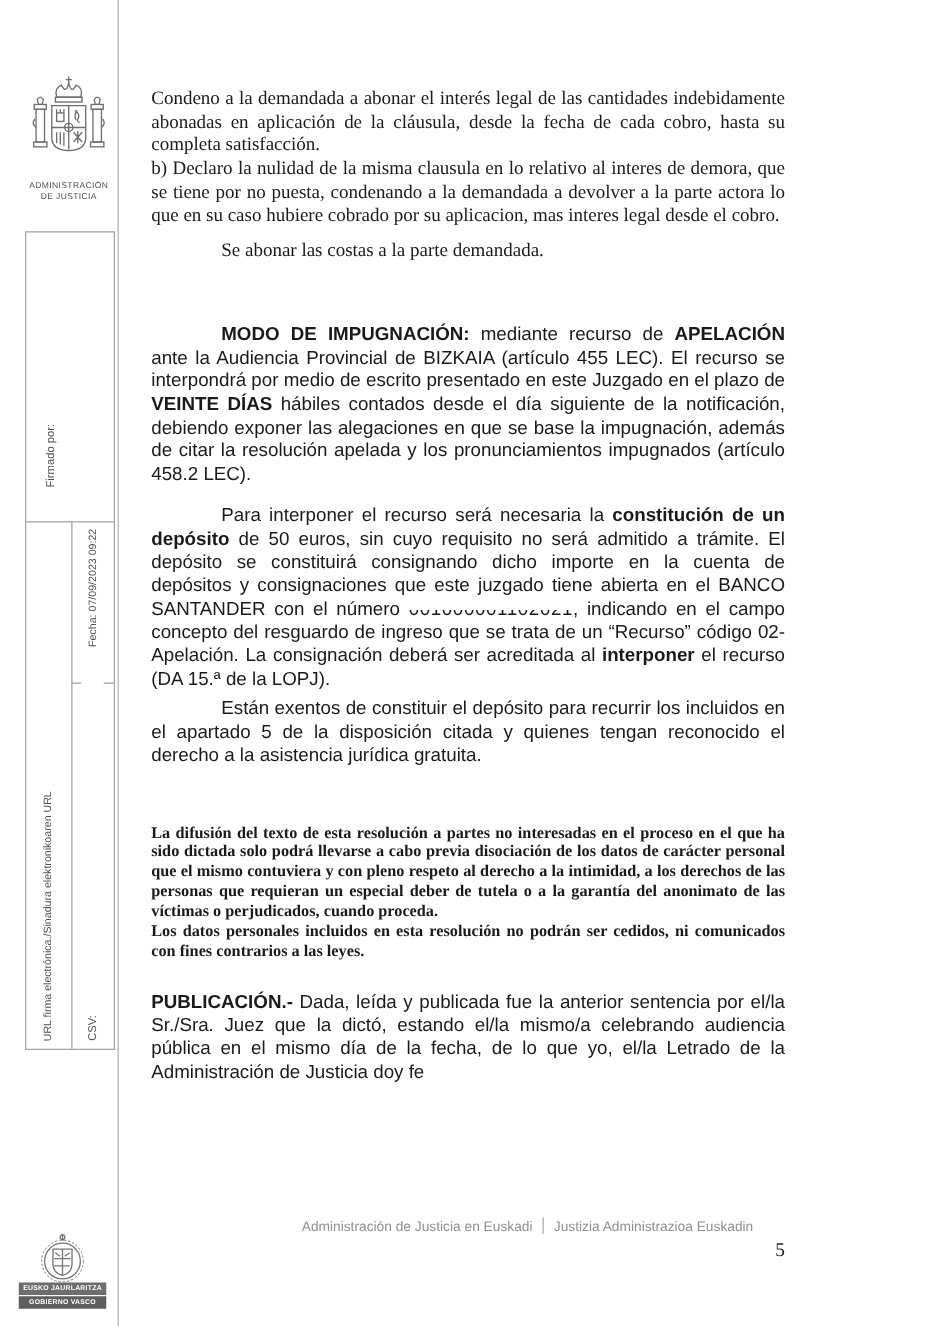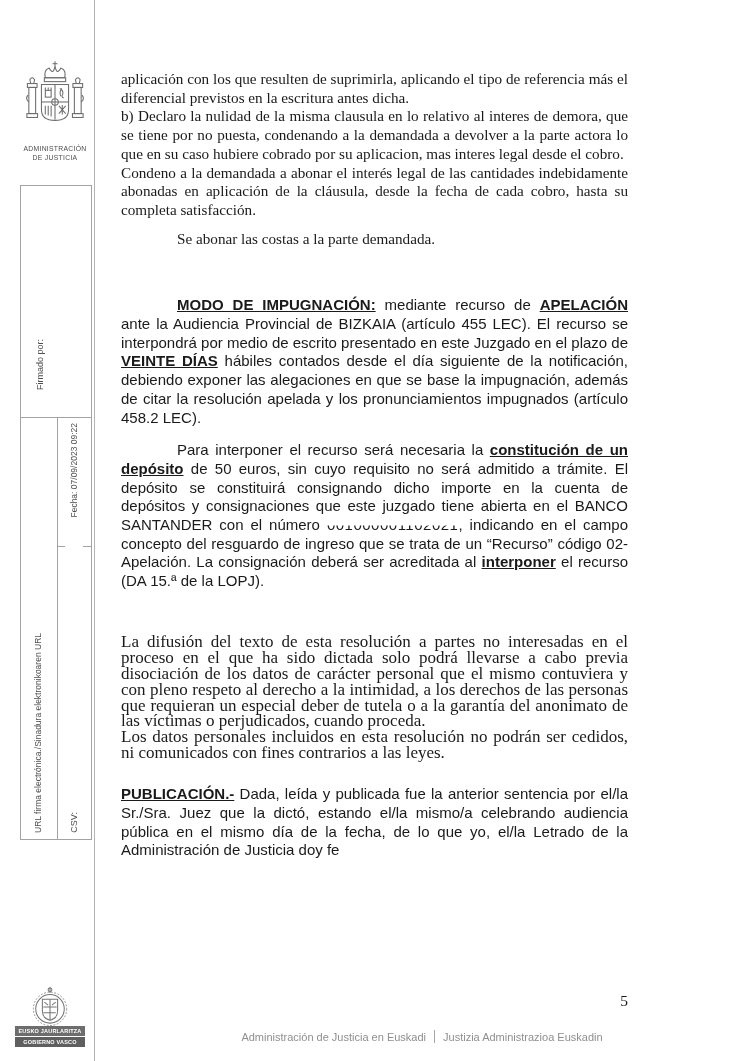--- a/index.html
+++ b/index.html
@@ -35,35 +35,35 @@
     letter-spacing:.2px;white-space:nowrap;}
   .band1{background:#6d6d6d;}
   .band2{background:#5f5f5f;margin-top:1px;}
 
   
   .content{position:absolute;left:121px;top:70px;width:507px;}
   .content p{margin:0;text-align:justify;}
   .serif{font-family:"Liberation Serif",serif;font-size:15.2px;line-height:18.7px;}
   .sans{font-family:"Liberation Sans",sans-serif;font-size:15px;line-height:18.7px;}
   .indent{text-indent:56px;}
-  .legal{font-family:"Liberation Serif",serif;font-weight:normal;font-size:17px;line-height:15.9px;}
+  .legal{font-family:"Liberation Serif",serif;font-weight:bold;font-size:13px;line-height:15.9px;}
   .m-costas{margin-top:10px !important;}
   .m-modo{margin-top:48px !important;}
   .m-deposito{margin-top:14px !important;}
   .m-exentos{margin-top:5px !important;}
   .m-fallo{margin-top:67px !important;}
   .m-legal{margin-top:43px !important;}
   .m-publicacion{margin-top:24px !important;}
-  b{font-weight:bold;text-decoration:underline;}
+  b{font-weight:bold;}
   .masked{clip-path:inset(55% 0 8% 0);letter-spacing:.5px;}
 
   .page-number{position:absolute;left:121px;top:992px;width:507px;text-align:right;
     font-family:"Liberation Serif",serif;font-size:15.5px;}
 
-  .footer{position:absolute;left:94px;top:1030px;width:656px;text-align:center;
+  .footer{position:absolute;left:94px;top:974px;width:656px;text-align:center;
     font-family:"Liberation Sans",sans-serif;font-size:11px;color:#8f8f8f;white-space:nowrap;}
   .footer-sep{display:inline-block;width:1px;height:13px;background:#a5a5a5;
     margin:0 8px;vertical-align:-2px;}
 </style>
 </head>
 <body>
 
 <div class="page-rule"></div>
 
 <div class="top-emblem">
@@ -115,26 +115,26 @@
   <div class="sig-v"></div>
   <div class="sig-tick-l"></div>
   <div class="sig-tick-r"></div>
   <div class="vtext v-firmado">Firmado por:</div>
   <div class="vtext v-fecha">Fecha: 07/09/2023 09:22</div>
   <div class="vtext v-url">URL firma electrónica./Sinadura elektronikoaren URL</div>
   <div class="vtext v-csv">CSV:</div>
 </div>
 
 <div class="content">
-  <p class="serif">aplicación con los que resulten de suprimirla, aplicando el tipo de referencia más el diferencial previstos en la escritura antes dicha.</p>
+  <p class="serif">Condeno a la demandada a abonar el interés legal de las cantidades indebidamente abonadas en aplicación de la cláusula, desde la fecha de cada cobro, hasta su completa satisfacción.</p>
   <p class="serif">b) Declaro la nulidad de la misma clausula en lo relativo al interes de demora, que se tiene por no puesta, condenando a la demandada a devolver a la parte actora lo que en su caso hubiere cobrado por su aplicacion, mas interes legal desde el cobro.</p>
-  <p class="serif">Condeno a la demandada a abonar el interés legal de las cantidades indebidamente abonadas en aplicación de la cláusula, desde la fecha de cada cobro, hasta su completa satisfacción.</p>
   <p class="serif indent m-costas">Se abonar las costas a la parte demandada.</p>
   <p class="sans indent m-modo"><b>MODO DE IMPUGNACIÓN:</b> mediante recurso de <b>APELACIÓN</b> ante la Audiencia Provincial de BIZKAIA (artículo 455 LEC). El recurso se interpondrá por medio de escrito presentado en este Juzgado en el plazo de <b>VEINTE DÍAS</b> hábiles contados desde el día siguiente de la notificación, debiendo exponer las alegaciones en que se base la impugnación, además de citar la resolución apelada y los pronunciamientos impugnados (artículo 458.2 LEC).</p>
   <p class="sans indent m-deposito">Para interponer el recurso será necesaria la <b>constitución de un depósito</b> de 50 euros, sin cuyo requisito no será admitido a trámite. El depósito se constituirá consignando dicho importe en la cuenta de depósitos y consignaciones que este juzgado tiene abierta en el BANCO SANTANDER con el número <span class="masked">001000001102021</span>, indicando en el campo concepto del resguardo de ingreso que se trata de un “Recurso” código 02-Apelación. La consignación deberá ser acreditada al <b>interponer</b> el recurso (DA 15.ª de la LOPJ).</p>
+  <p class="sans indent m-exentos">Están exentos de constituir el depósito para recurrir los incluidos en el apartado 5 de la disposición citada y quienes tengan reconocido el derecho a la asistencia jurídica gratuita.</p>
   <p class="legal m-legal">La difusión del texto de esta resolución a partes no interesadas en el proceso en el que ha sido dictada solo podrá llevarse a cabo previa disociación de los datos de carácter personal que el mismo contuviera y con pleno respeto al derecho a la intimidad, a los derechos de las personas que requieran un especial deber de tutela o a la garantía del anonimato de las víctimas o perjudicados, cuando proceda.</p>
   <p class="legal">Los datos personales incluidos en esta resolución no podrán ser cedidos, ni comunicados con fines contrarios a las leyes.</p>
   <p class="sans m-publicacion"><b>PUBLICACIÓN.-</b> Dada, leída y publicada fue la anterior sentencia por el/la Sr./Sra. Juez que la dictó, estando el/la mismo/a celebrando audiencia pública en el mismo día de la fecha, de lo que yo, el/la Letrado de la Administración de Justicia doy fe</p>
 </div>
 
 <div class="page-number">5</div>
 
 <div class="bottom-logo">
   <svg width="42" height="40" viewBox="0 0 44 42">
     <g stroke="#757575" stroke-width="1.1" fill="none">

